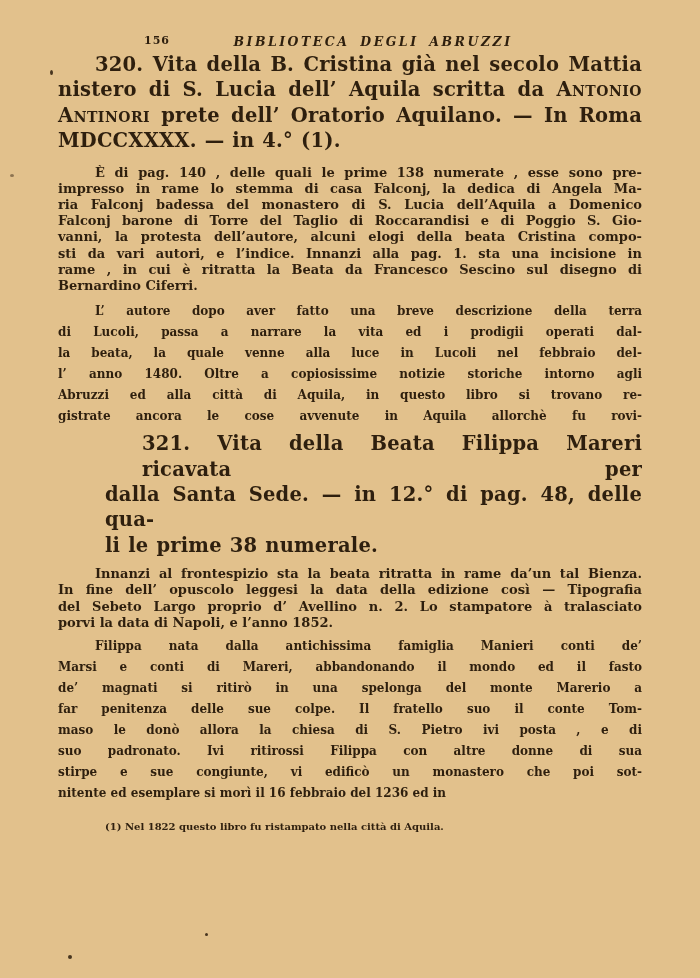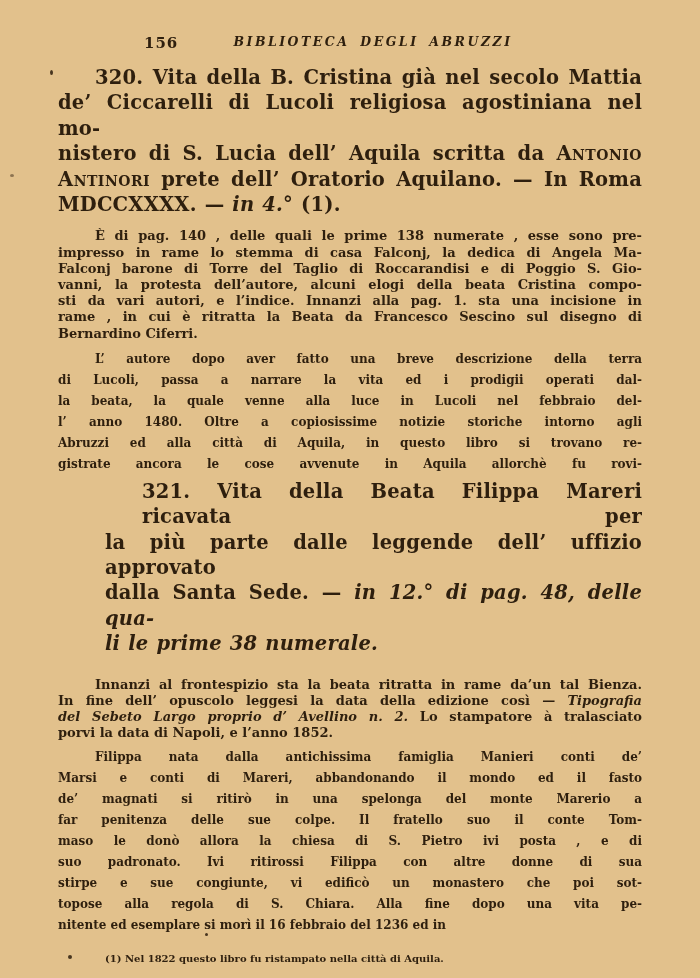--- a/index.html
+++ b/index.html
@@ -20,21 +20,21 @@
   }
   
   .runhead {
     position: relative;
     margin-top: 34px;
     height: 18px;
   }
   .pagenum {
     position: absolute;
     left: 86px; top: 0;
-    font-size: 15px;
+    font-size: 11px;
     letter-spacing: 1px;
   }
   .runtitle {
     text-align: center;
     padding-left: 46px;
     font-size: 12.5px;
     letter-spacing: 2.5px;
     word-spacing: 4px;
     font-style: italic;
   }
@@ -46,27 +46,27 @@
   }
   .jline.end { text-align-last: left; }
   .jline.indent { padding-left: 37px; }
   
   .entry-heading { font-size: 19.5px; line-height: 25.4px; letter-spacing: 0.2px; }
   .entry-heading .jline { word-spacing: 1px; }
   
   .biblio-note { font-size: 13px; line-height: 16.2px; }
   
   .commentary { font-size: 12px; line-height: 21px; }
-  .it { font-style: italic; }
+  .it { }
   .sc { font-variant: small-caps; font-variant-caps: small-caps; letter-spacing: 0.5px; }
-  .mt-heading1 { margin-top: 13px; }
+  .mt-heading1 { margin-top: 0; }
   .mt-note1   { margin-top: 11px; }
   .mt-body1   { margin-top: 7px; }
   .mt-heading2{ margin-top: 4px; margin-left: 47px; }
-  .mt-note2   { margin-top: 20px; }
+  .mt-note2   { margin-top: 8px; }
   .mt-body2   { margin-top: 5px; }
   .footnote {
     margin-top: 15px;
     padding-left: 47px;
     font-size: 10px;
     line-height: 15px;
   }
   .speck {
     position: absolute;
     background: rgba(44,28,12,0.85);
@@ -79,68 +79,66 @@
 
 <div class="page">
 
   <div class="runhead">
     <span class="pagenum">156</span>
     <div class="runtitle">BIBLIOTECA DEGLI ABRUZZI</div>
   </div>
 
   <div class="entry-heading mt-heading1">
     <div class="jline indent">320. Vita della B. Cristina già nel secolo Mattia</div>
-    <div class="jline">de’ Ciccarelli di Lucoli religiosa agostiniana nel mo-</div>
     <div class="jline"><span>nistero di S. Lucia dell’ Aquila scritta da </span><span class="sc">Antonio</span></div>
     <div class="jline"><span class="sc">Antinori</span><span> prete dell’ Oratorio Aquilano. — In Roma</span></div>
     <div class="jline end"><span>MDCCXXXX. — </span><span class="it">in 4.°</span><span> (1).</span></div>
   </div>
 
   <div class="biblio-note mt-note1">
     <div class="jline indent">È di pag. 140 , delle quali le prime 138 numerate , esse sono pre-</div>
     <div class="jline">impresso in rame lo stemma di casa Falconj, la dedica di Angela Ma-</div>
+    <div class="jline">ria Falconj badessa del monastero di S. Lucia dell’Aquila a Domenico</div>
     <div class="jline">Falconj barone di Torre del Taglio di Roccarandisi e di Poggio S. Gio-</div>
     <div class="jline">vanni, la protesta dell’autore, alcuni elogi della beata Cristina compo-</div>
     <div class="jline">sti da vari autori, e l’indice. Innanzi alla pag. 1. sta una incisione in</div>
     <div class="jline">rame , in cui è ritratta la Beata da Francesco Sescino sul disegno di</div>
     <div class="jline end">Bernardino Ciferri.</div>
   </div>
 
   <div class="commentary mt-body1">
     <div class="jline indent">L’ autore dopo aver fatto una breve descrizione della terra</div>
     <div class="jline">di Lucoli, passa a narrare la vita ed i prodigii operati dal-</div>
     <div class="jline">la beata, la quale venne alla luce in Lucoli nel febbraio del-</div>
     <div class="jline">l’ anno 1480. Oltre a copiosissime notizie storiche intorno agli</div>
     <div class="jline">Abruzzi ed alla città di Aquila, in questo libro si trovano re-</div>
     <div class="jline">gistrate ancora le cose avvenute in Aquila allorchè fu rovi-</div>
   </div>
 
   <div class="entry-heading mt-heading2">
     <div class="jline indent">321. Vita della Beata Filippa Mareri ricavata per</div>
-    <div class="jline">la più parte dalle leggende dell’ uffizio approvato</div>
     <div class="jline"><span>dalla Santa Sede. — </span><span class="it">in 12.° di pag. 48, delle qua-</span></div>
     <div class="jline end it">li le prime 38 numerale.</div>
   </div>
 
   <div class="biblio-note mt-note2">
     <div class="jline indent">Innanzi al frontespizio sta la beata ritratta in rame da’un tal Bienza.</div>
     <div class="jline"><span>In fine dell’ opuscolo leggesi la data della edizione così — </span><span class="it">Tipografia</span></div>
     <div class="jline"><span class="it">del Sebeto Largo proprio d’ Avellino n. 2.</span><span> Lo stampatore à tralasciato</span></div>
     <div class="jline end">porvi la data di Napoli, e l’anno 1852.</div>
   </div>
 
   <div class="commentary mt-body2">
     <div class="jline indent">Filippa nata dalla antichissima famiglia Manieri conti de’</div>
     <div class="jline">Marsi e conti di Mareri, abbandonando il mondo ed il fasto</div>
     <div class="jline">de’ magnati si ritirò in una spelonga del monte Marerio a</div>
     <div class="jline">far penitenza delle sue colpe. Il fratello suo il conte Tom-</div>
     <div class="jline">maso le donò allora la chiesa di S. Pietro ivi posta , e di</div>
     <div class="jline">suo padronato. Ivi ritirossi Filippa con altre donne di sua</div>
     <div class="jline">stirpe e sue congiunte, vi edificò un monastero che poi sot-</div>
-    <div class="jline">topose alla regola di S. Chiara. Alla fine dopo una vita pe-</div>
     <div class="jline end">nitente ed esemplare si morì il 16 febbraio del 1236 ed in</div>
   </div>
 
   <div class="footnote">(1) Nel 1822 questo libro fu ristampato nella città di Aquila.</div>
 
   <div class="speck" style="left:50px; top:36px; width:3px; height:5px;"></div>
   <div class="speck" style="left:10px; top:140px; width:4px; height:3px; opacity:.55;"></div>
   <div class="speck" style="left:205px; top:899px;"></div>
   <div class="speck" style="left:68px; top:921px; width:4px; height:4px;"></div>
 

